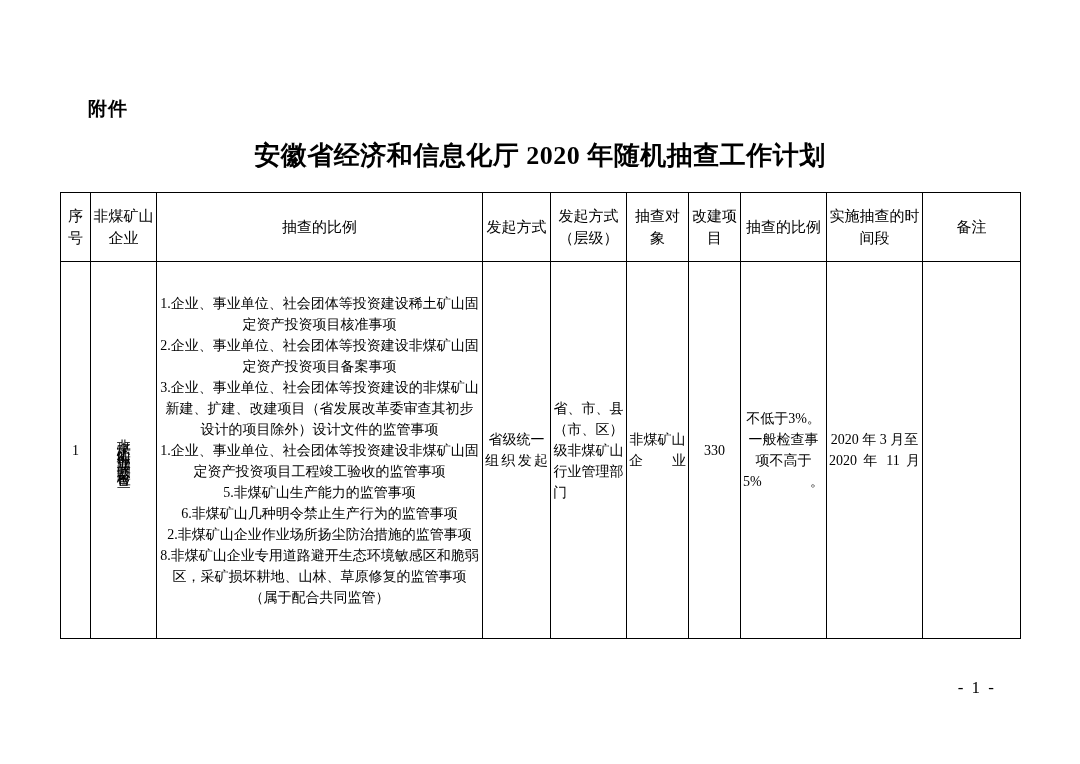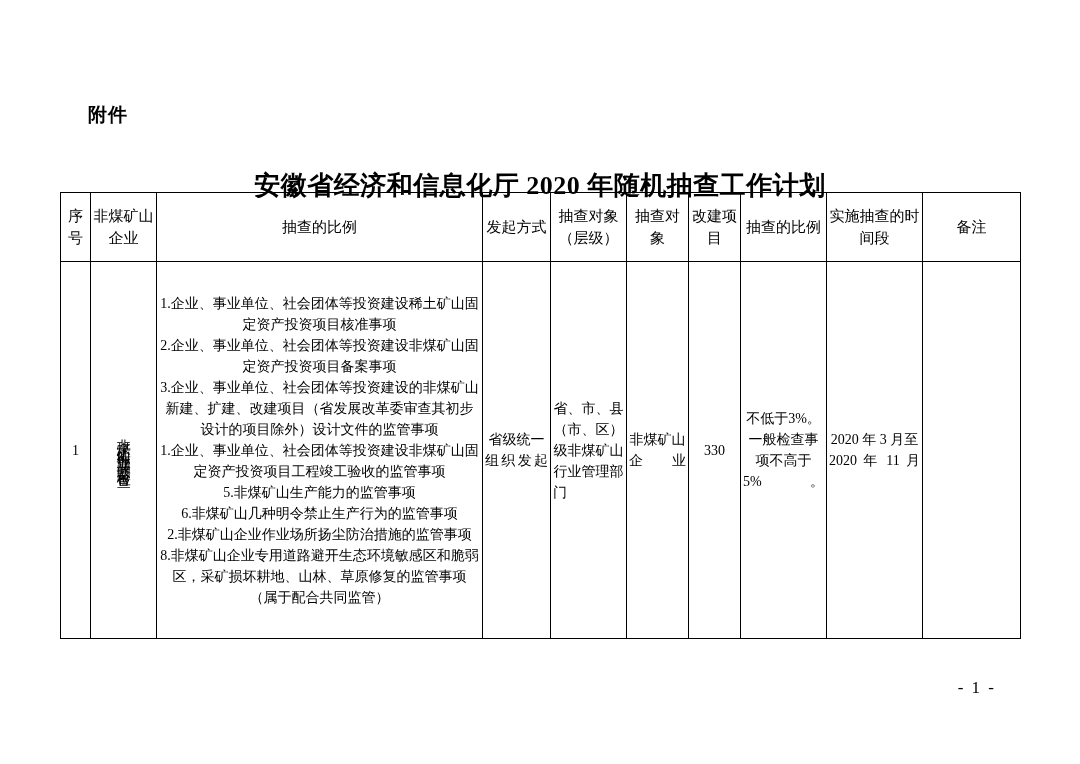--- a/index.html
+++ b/index.html
@@ -18,35 +18,34 @@
   .page {
     position: relative;
     width: 1080px;
     height: 764px;
     box-sizing: border-box;
     padding: 0 60px;
   }
   .attachment-label {
     position: absolute;
     left: 88px;
-    top: 102px;
+    top: 96px;
     font-size: 19px;
     font-weight: bold;
     letter-spacing: 1px;
   }
   .doc-title {
     position: absolute;
     left: 0;
     right: 0;
     top: 138px;
     text-align: center;
     font-size: 26px;
     font-weight: bold;
     letter-spacing: 0.5px;
-    margin-top: 30px;
   }
   table.plan-table {
     position: absolute;
     left: 60px;
     top: 192px;
     width: 960px;
     border-collapse: collapse;
     table-layout: fixed;
   }
   table.plan-table th,
@@ -128,21 +127,21 @@
         <col class="c-ratio">
       <col class="c-period">
         <col class="c-remark">
     </colgroup>
     <thead>
       <tr>
         <th>序号</th>
         <th>非煤矿山企业</th>
         <th>抽查的比例</th>
         <th>发起方式</th>
-        <th>抽查对象（层级）</th>
+        <th>发起方式（层级）</th>
         <th>抽查对象</th>
         <th>改建项目</th>
         <th>抽查的比例</th>
         <th>实施抽查的时间段</th>
         <th>备注</th>
       </tr>
     </thead>
     <tbody>
       <tr>
         <td class="cell-tall">1</td>

